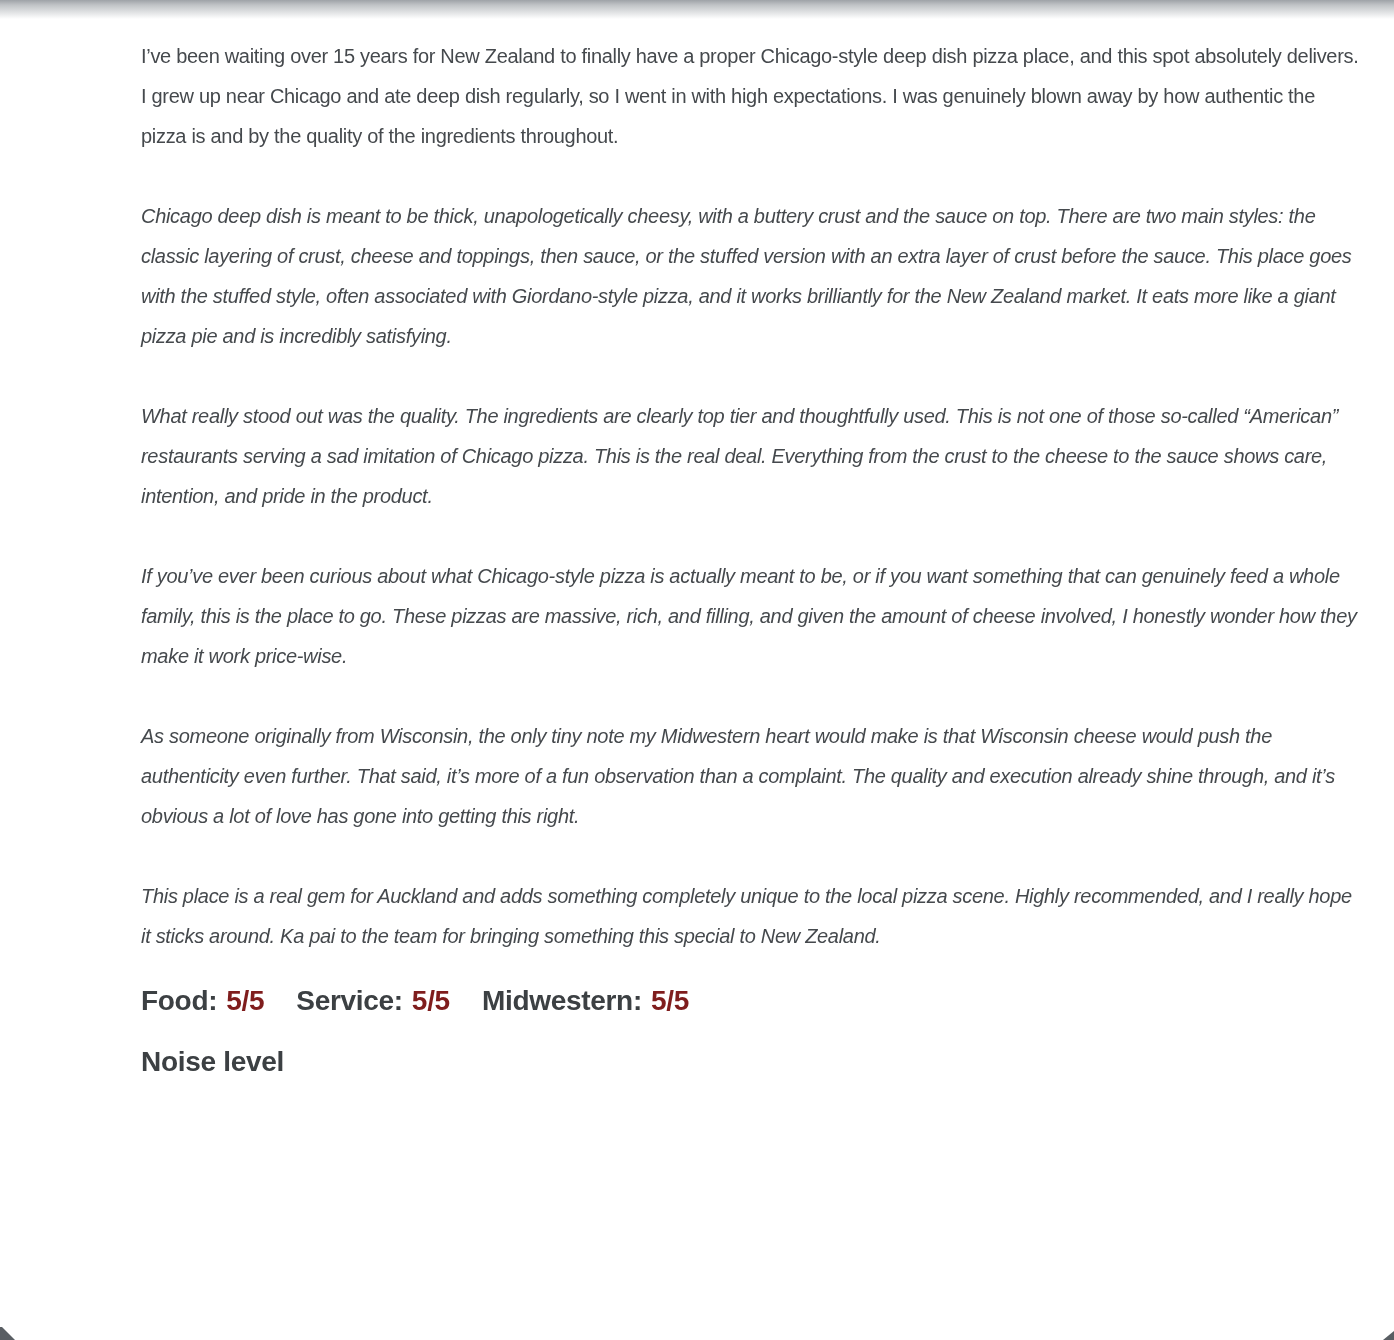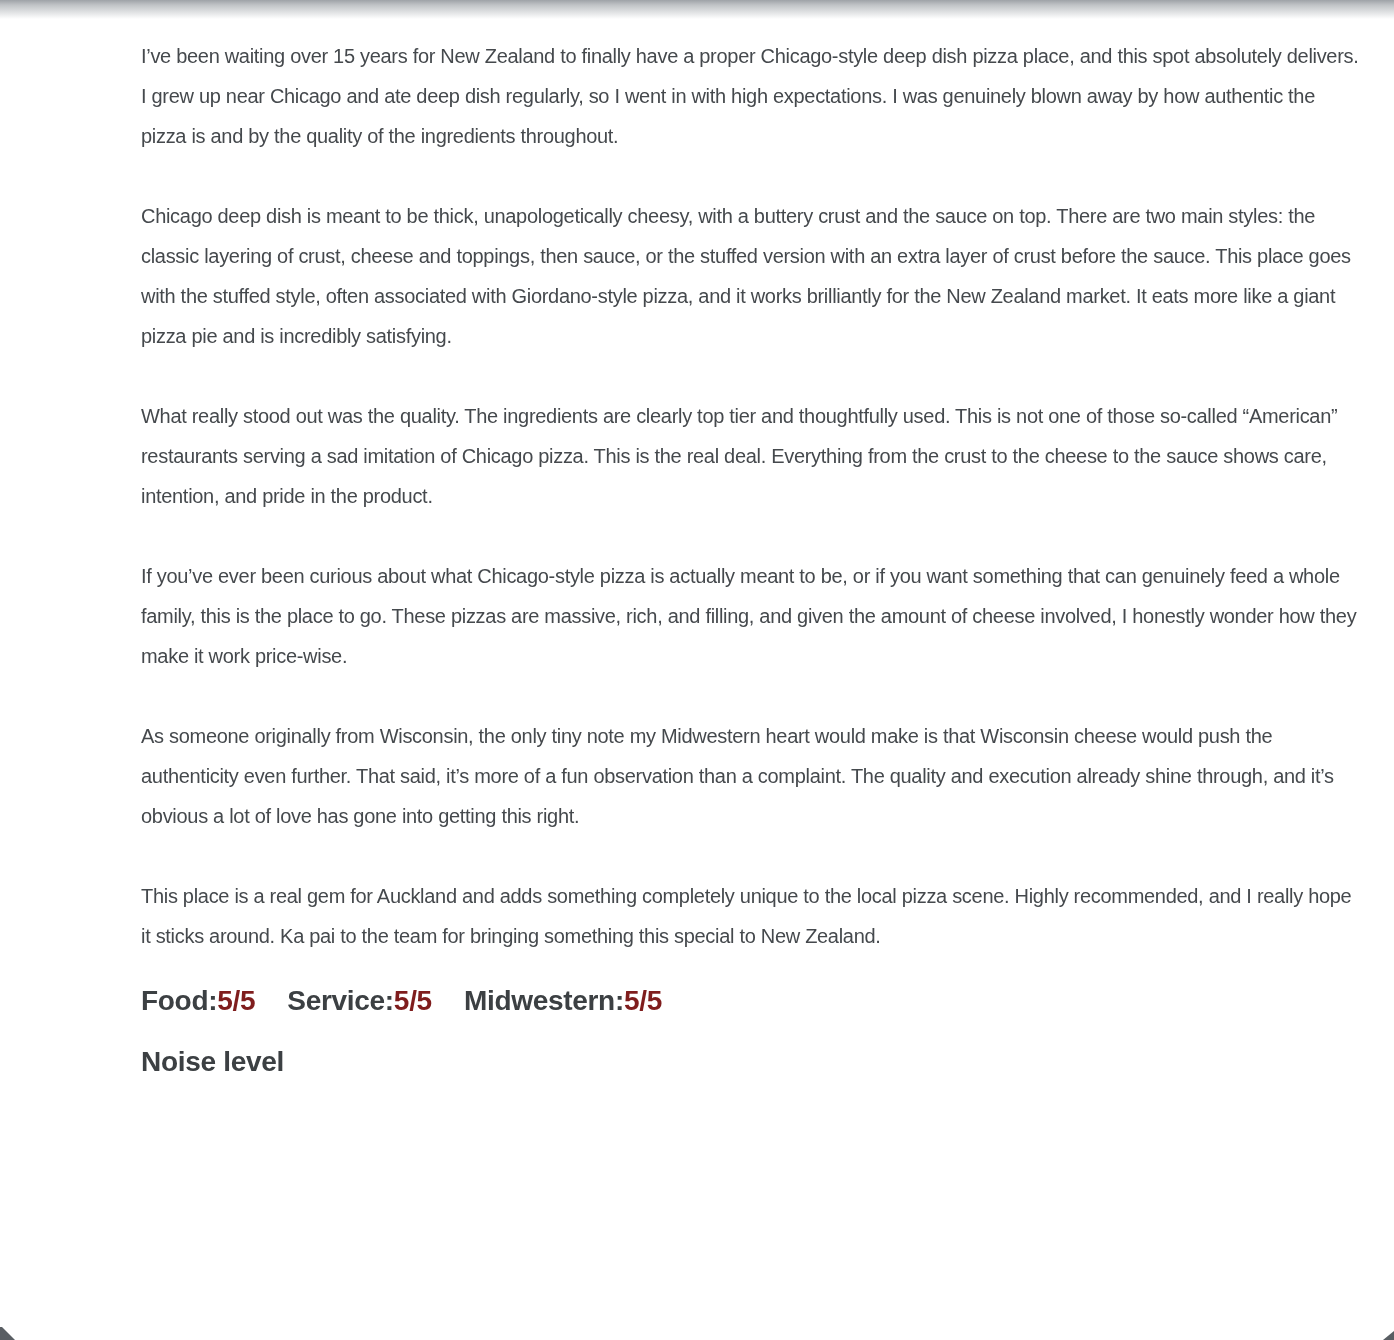--- a/index.html
+++ b/index.html
@@ -38,30 +38,30 @@
     transform: translateY(-2px);
     font-size: 18px;
   }
   .review-text {
     margin-top: 28px;
     font-size: 20px;
     line-height: 40px;
     letter-spacing: -0.3px;
     color: #45494d;
   }
-  .review-text p + p { margin-top: 40px; }
+  .review-text p + p { margin-top: 40px; font-style: italic; }
   .sub-ratings {
     margin-top: 25px;
     display: flex;
     gap: 32px;
     font-size: 28px;
     line-height: 40px;
     letter-spacing: -0.3px;
   }
-  .rating-item { display: flex; }
+  .rating-item { display: flex; gap: 9px; }
   .rating-label { font-weight: 700; color: #3c4043; }
   .rating-value { font-weight: 700; color: #7f1d1d; }
   .noise-title {
     margin-top: 27px;
     font-size: 28px;
     line-height: 28px;
     font-weight: 700;
     letter-spacing: -0.3px;
     color: #3c4043;
   }

